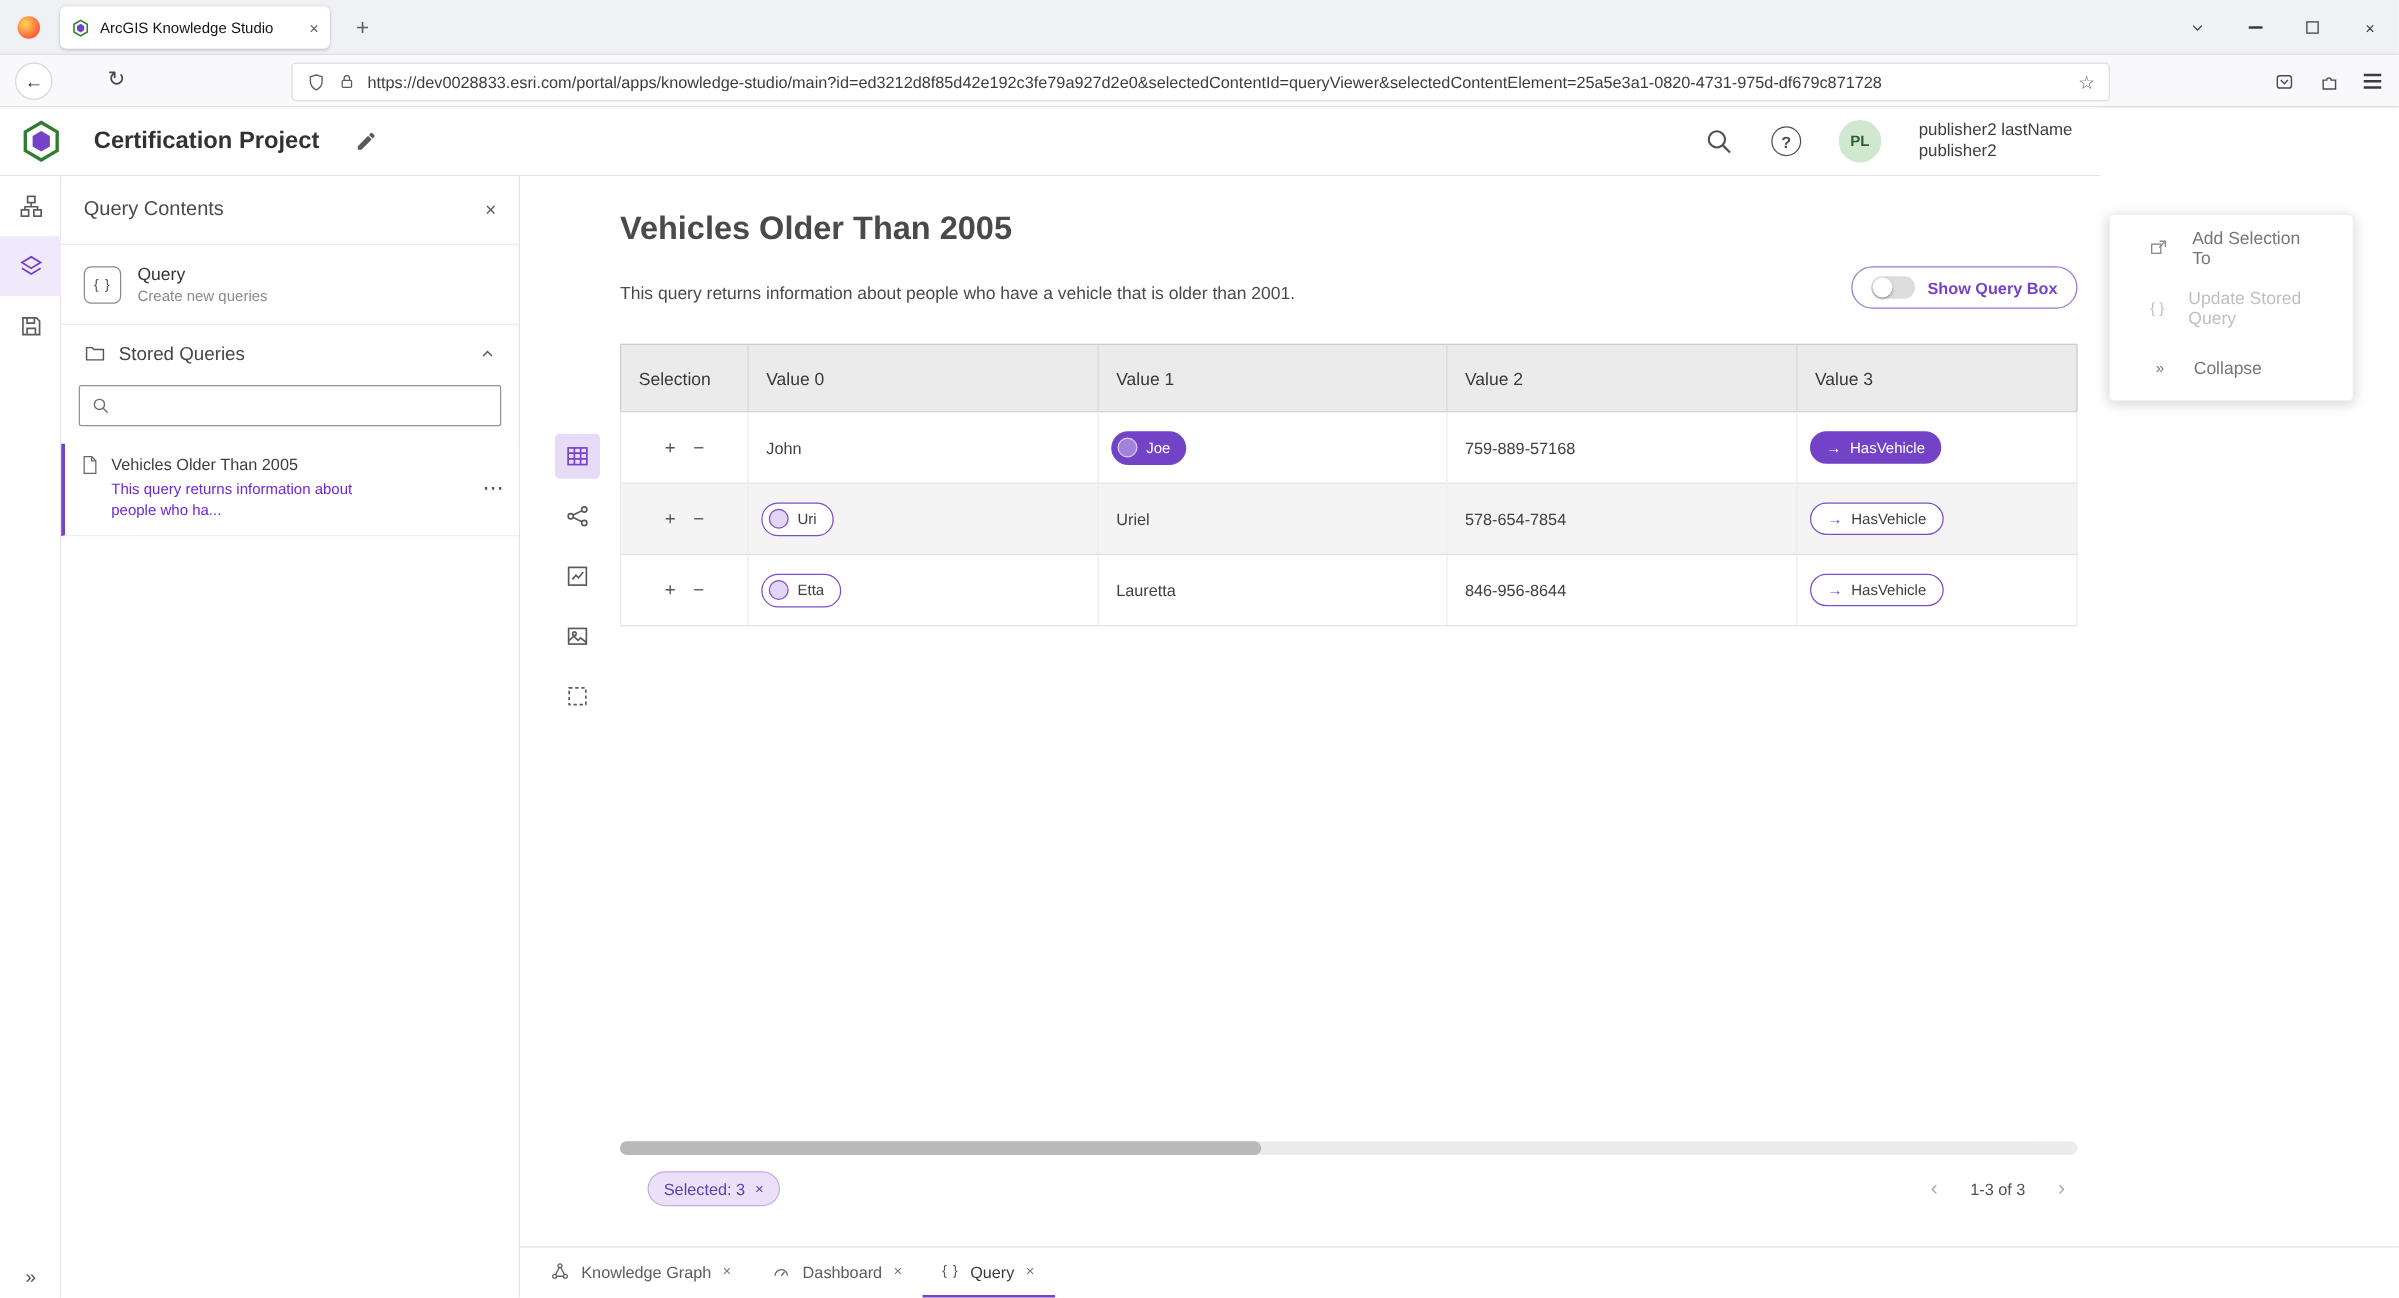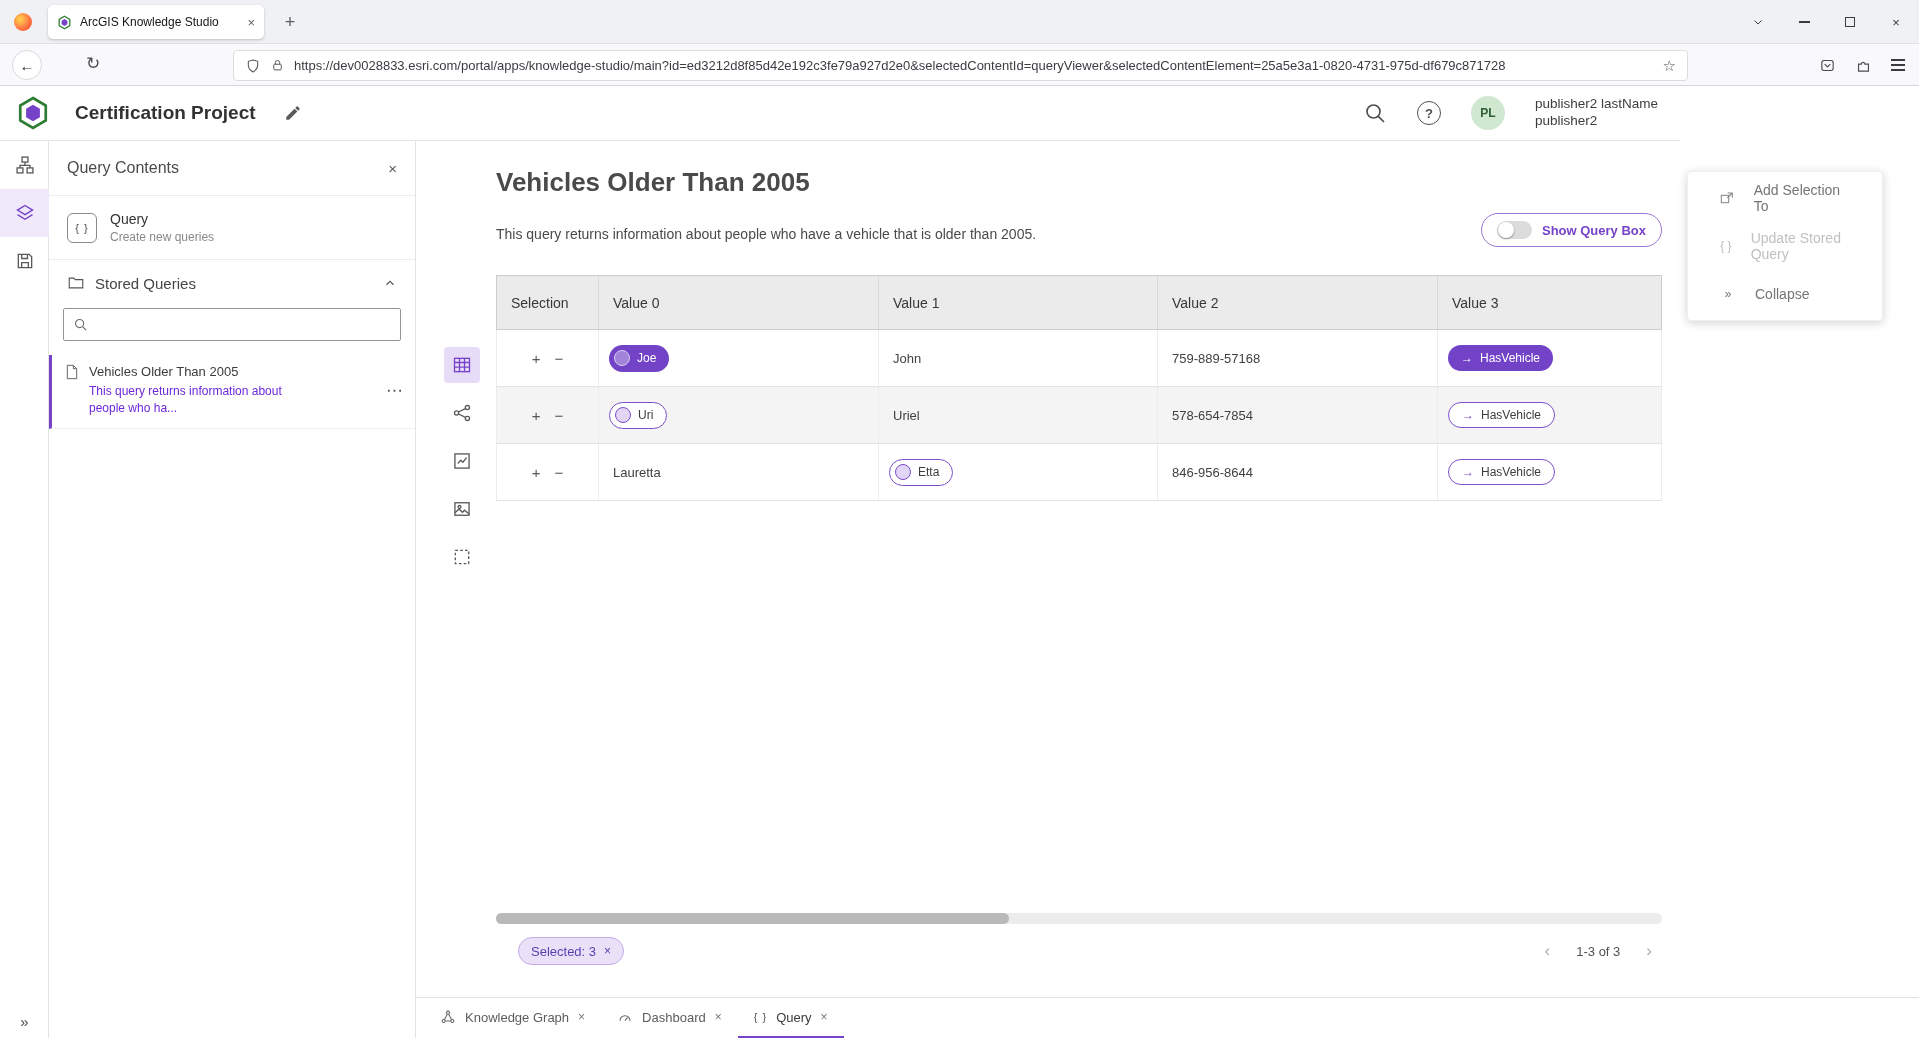--- a/index.html
+++ b/index.html
@@ -297,21 +297,21 @@
     <div class="stored-item-text">
       <div class="stored-item-title">Vehicles Older Than 2005</div>
       <div class="stored-item-desc">This query returns information about people who ha...</div>
     </div>
     <span class="stored-item-menu">⋯</span>
   </div>
 </div>
 
 <div class="main">
   <div class="qv-title">Vehicles Older Than 2005</div>
-  <div class="qv-subtitle">This query returns information about people who have a vehicle that is older than 2005.</div>
+  <div class="qv-subtitle">This query returns information about people who have a vehicle that is older than 2001.</div>
 
   <div class="show-qb">
     <span class="toggle">
         <span class="toggle-knob"></span>
       </span>
     <span class="show-qb-label">Show Query Box</span>
   </div>
 
   <div class="vtoolbar">
     <div class="vt-btn active">
@@ -355,27 +355,27 @@
       <div class="hcell">Value 1</div>
       <div class="hcell">Value 2</div>
       <div class="hcell">Value 3</div>
     </div>
     <div>
       <div class="t-row">
         <div class="cell cell-sel">
           <span>+</span>
           <span>−</span>
         </div>
+        <div class="cell">John</div>
         <div class="cell cell-pill">
           <span class="epill filled">
             <span class="ecircle"></span>
             <span class="elabel">Joe</span>
           </span>
         </div>
-        <div class="cell">John</div>
         <div class="cell">759-889-57168</div>
         <div class="cell cell-pill">
           <span class="rpill filled">
             <span class="rarrow">→</span>
             <span>HasVehicle</span>
           </span>
         </div>
       </div>
       <div class="t-row">
         <div class="cell cell-sel">
@@ -395,27 +395,27 @@
             <span class="rarrow">→</span>
             <span>HasVehicle</span>
           </span>
         </div>
       </div>
       <div class="t-row">
         <div class="cell cell-sel">
           <span>+</span>
           <span>−</span>
         </div>
-        <div class="cell">Lauretta</div>
         <div class="cell cell-pill">
           <span class="epill outline">
             <span class="ecircle"></span>
             <span class="elabel">Etta</span>
           </span>
         </div>
+        <div class="cell">Lauretta</div>
         <div class="cell">846-956-8644</div>
         <div class="cell cell-pill">
           <span class="rpill outline">
             <span class="rarrow">→</span>
             <span>HasVehicle</span>
           </span>
         </div>
       </div>
     </div>
   </div>

